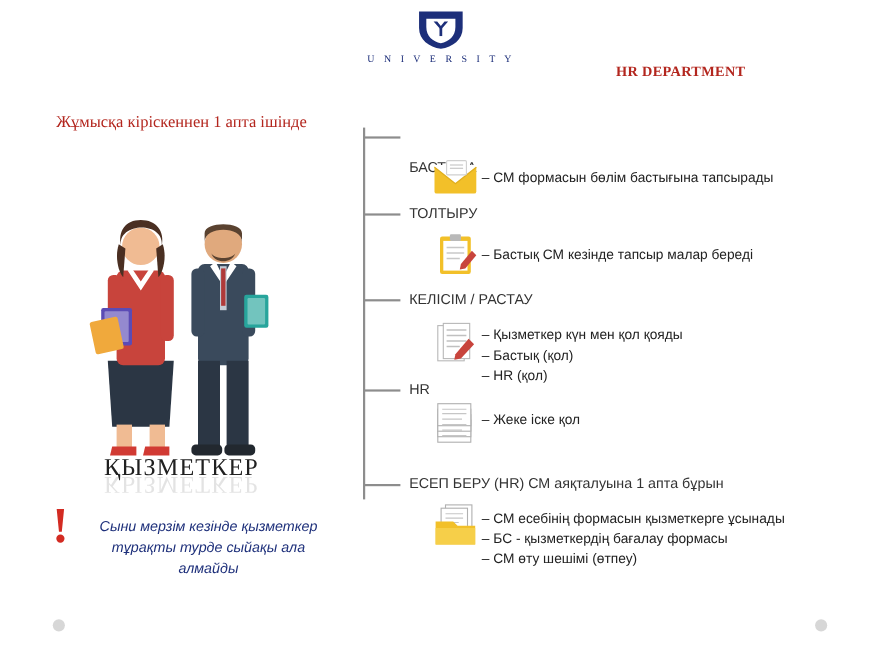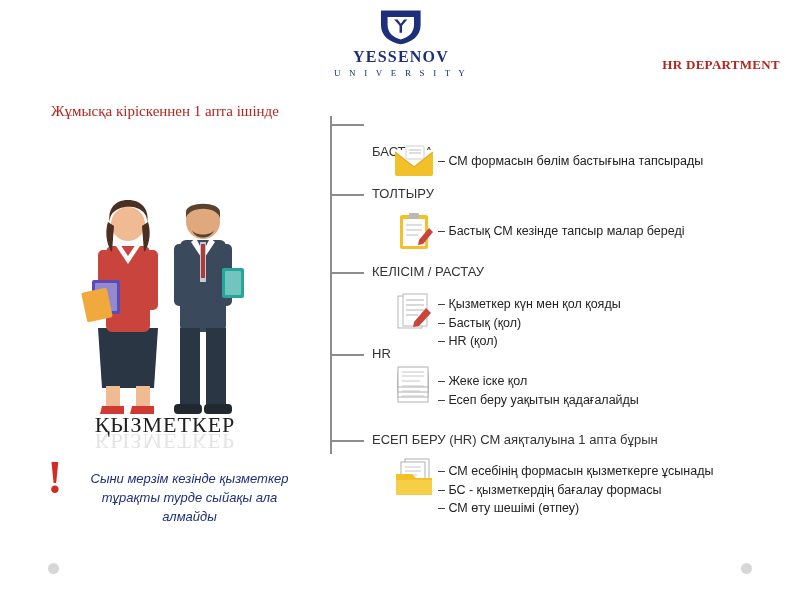--- a/index.html
+++ b/index.html
@@ -58,21 +58,21 @@
     font-weight: bold;
     font-size: 13px;
     font-family: "Liberation Serif", serif;
     letter-spacing: .3px;
   }
   .title-right {
     position: absolute;
     left: 560px;
     top: 57px;
     width: 220px;
-    text-align: right;
+    text-align: left;
     color: #b3261e;
     font-weight: bold;
     font-size: 13px;
     font-family: "Liberation Serif", serif;
     letter-spacing: .3px;
   }
 
   .subtitle-left {
     position: absolute;
     left: 20px;
@@ -200,21 +200,20 @@
 <body>
 
 <div class="slide">
 
   <div class="logo-block">
     <svg class="logo-mark" viewBox="0 0 60 46">
       <path d="M6 3 L30 3 L30 11 L14 11 L14 20 C14 30 21 36 30 38 C39 36 46 30 46 20 L46 11 L30 11 L30 3 L54 3 L54 21 C54 34 43 42 30 44 C17 42 6 34 6 21 Z" fill="#1d2f7a"></path>
       <path d="M22 14 L30 23 L38 14 L34 14 L30 19 L26 14 Z" fill="#1d2f7a"></path>
       <rect x="28.5" y="21" width="3" height="9" fill="#1d2f7a"></rect>
     </svg>
-    <div class="logo-name">YESSENOV</div>
     <div class="logo-sub">U N I V E R S I T Y</div>
   </div>
 
   <div class="title-right">HR DEPARTMENT</div>
   <div class="subtitle-left">Жұмысқа кіріскеннен 1 апта ішінде</div>
 
   <svg class="people" viewBox="0 0 210 270">
 
     <g>
       <rect x="118" y="80" width="46" height="92" rx="6" fill="#3a4a5c"></rect>
@@ -318,21 +317,20 @@
       <rect x="6" y="1" width="30" height="20" fill="#ffffff" stroke="#b0b0b0" stroke-width="1"></rect>
       <line x1="10" y1="6" x2="32" y2="6" stroke="#c6c6c6" stroke-width="1"></line>
       <line x1="10" y1="10" x2="32" y2="10" stroke="#c6c6c6" stroke-width="1"></line>
       <line x1="10" y1="15" x2="28" y2="15" stroke="#c6c6c6" stroke-width="1"></line>
       <line x1="10" y1="20" x2="32" y2="20" stroke="#c6c6c6" stroke-width="1"></line>
       <line x1="10" y1="25" x2="28" y2="25" stroke="#c6c6c6" stroke-width="1"></line>
       <line x1="10" y1="30" x2="32" y2="30" stroke="#c6c6c6" stroke-width="1"></line>
     </svg>
     <div class="bullets" style="left:108px; top:262px;">
       <div>– Жеке іске қол</div>
-      <div>– Есеп беру уақытын қадағалайды</div>
     </div>
 
     <div class="branch" style="top:330px;"></div>
     <div class="step-title" style="left:42px; top:322px;">ЕСЕП БЕРУ (HR) СМ аяқталуына 1 апта бұрын</div>
     <svg class="icon-box" style="left:62px; top:348px;" viewBox="0 0 44 40">
       <rect x="13" y="1" width="24" height="26" fill="#ffffff" stroke="#b0b0b0" stroke-width="1"></rect>
       <rect x="9" y="4" width="24" height="26" fill="#ffffff" stroke="#b0b0b0" stroke-width="1"></rect>
       <line x1="13" y1="9" x2="29" y2="9" stroke="#c6c6c6" stroke-width="1"></line>
       <line x1="13" y1="13" x2="29" y2="13" stroke="#c6c6c6" stroke-width="1"></line>
       <line x1="13" y1="17" x2="25" y2="17" stroke="#c6c6c6" stroke-width="1"></line>

